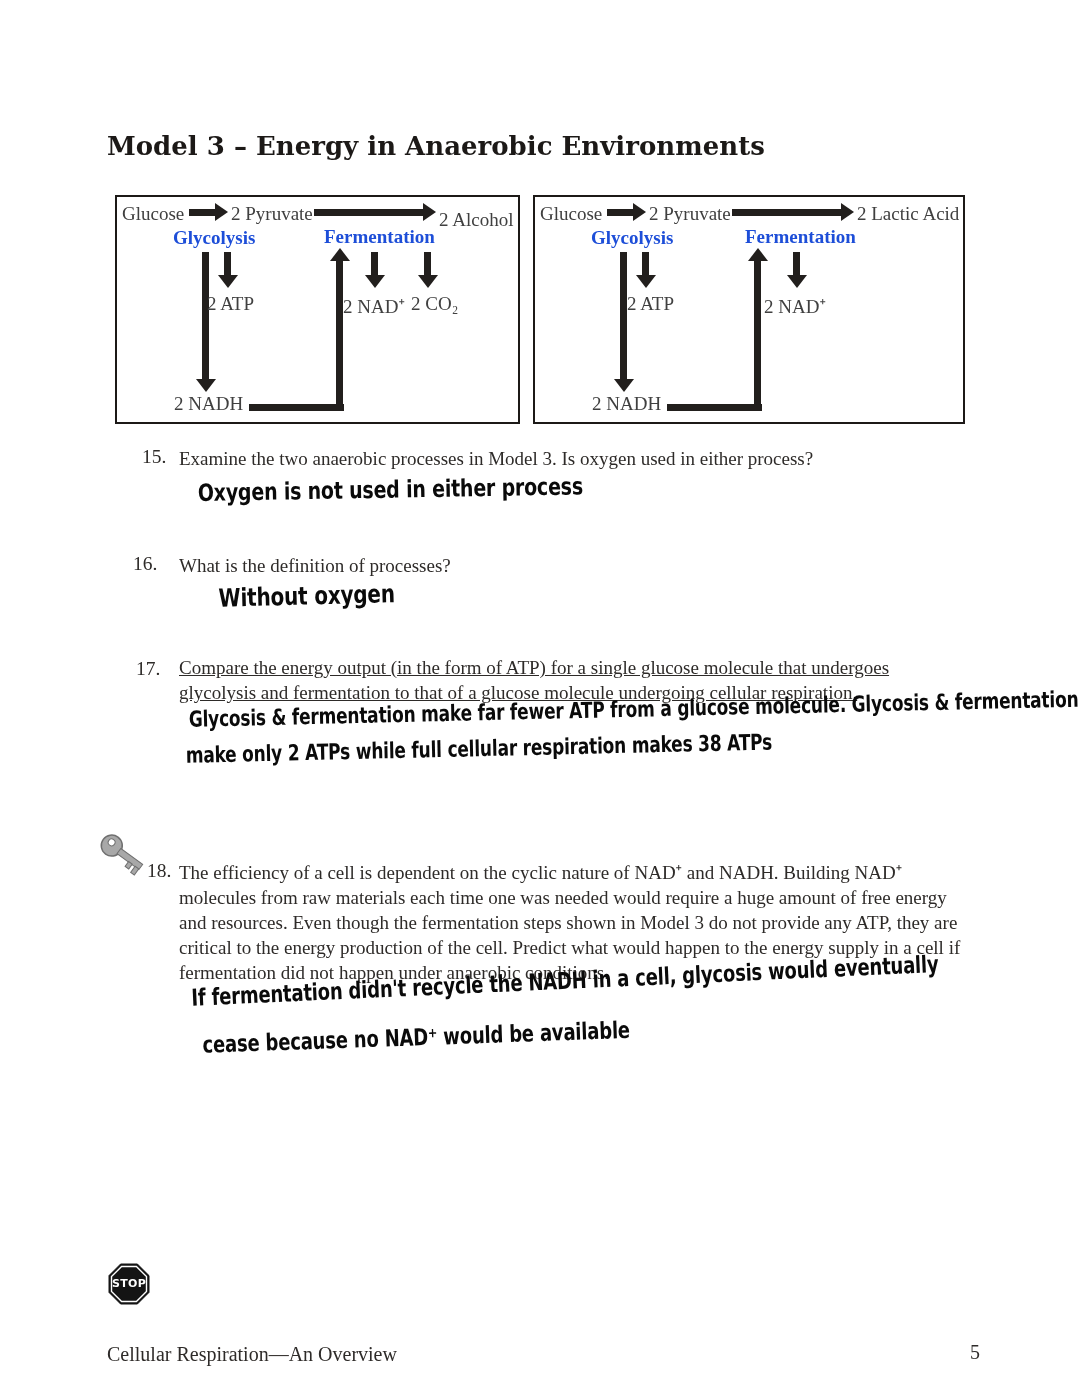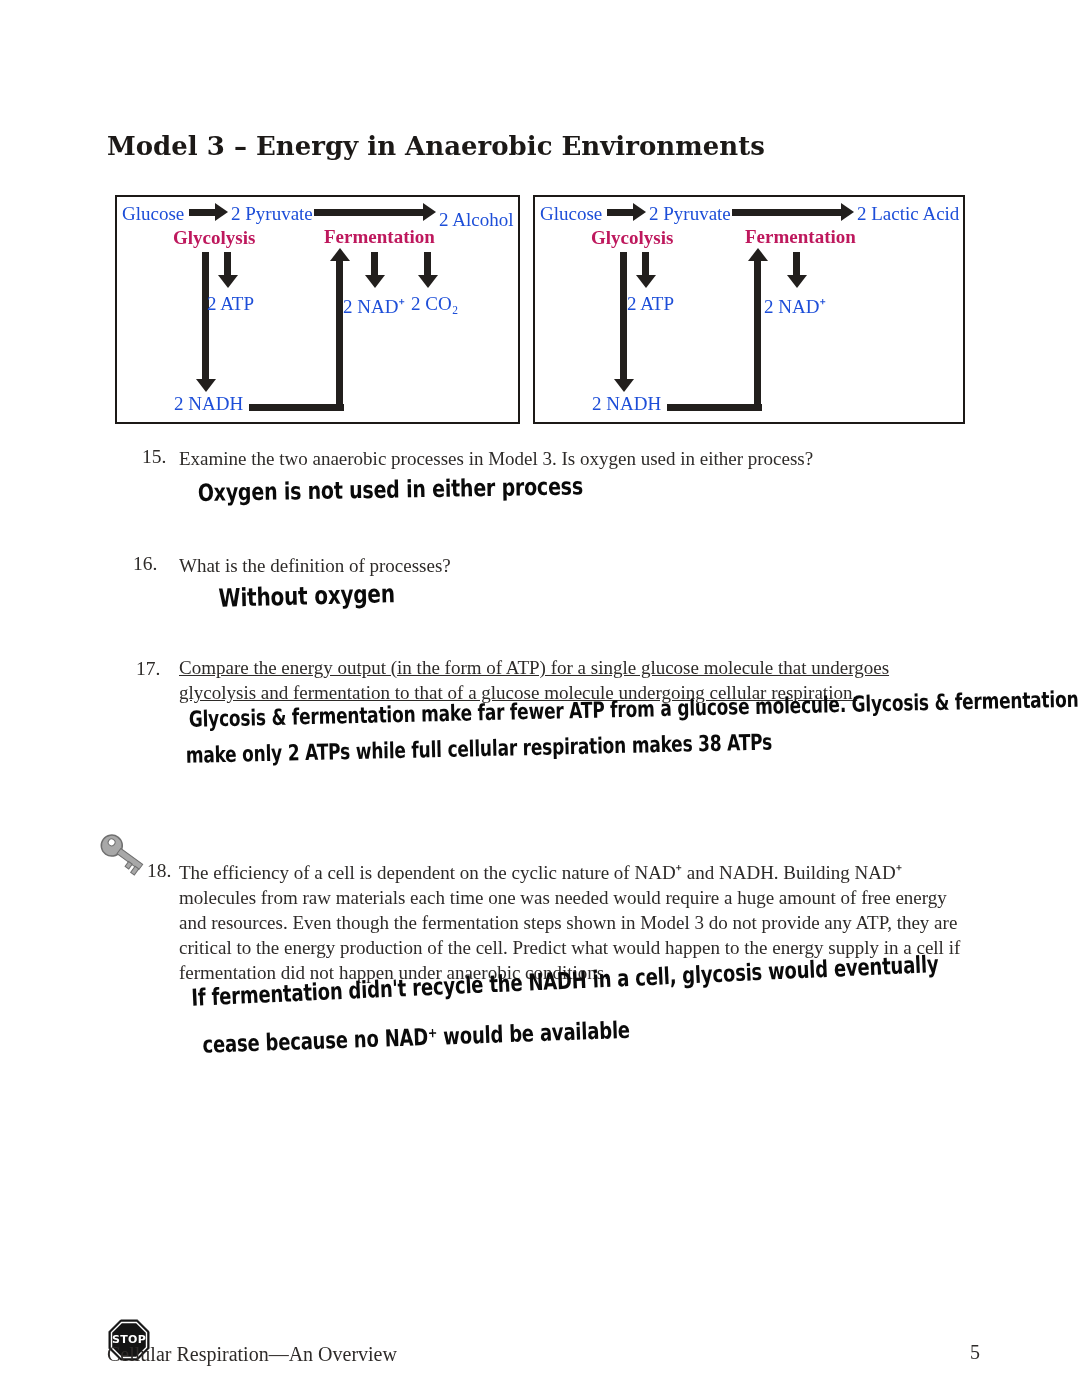--- a/index.html
+++ b/index.html
@@ -4,22 +4,22 @@
 <style>
   html,body{margin:0;padding:0;background:#ffffff;}
   .page{position:relative;width:1080px;height:1399px;background:#ffffff;overflow:hidden;
         font-family:"Liberation Serif", serif;color:#2e2b29;margin-top:32px;}
 
   .title{position:absolute;left:107px;top:99px;margin:0;
          font-family:"DejaVu Serif", serif;font-weight:700;font-size:26px;color:#1c1917;}
 
   
   .model-box{position:absolute;border:2px solid #1c1917;background:#fff;}
-  .dlabel{position:absolute;font-size:19px;white-space:nowrap;color:#1d4ed8;}
-  .dstep{position:absolute;font-size:19px;font-weight:700;white-space:nowrap;color:#be185d;text-align:right;}
+  .dlabel{position:absolute;font-size:19px;white-space:nowrap;color:#404040;}
+  .dstep{position:absolute;font-size:19px;font-weight:700;white-space:nowrap;color:#1d4ed8;text-align:right;}
 
   
   .arrow-r{position:absolute;height:7px;background:#221f1d;}
   .arrow-r::after{content:'';position:absolute;right:-12px;top:-6px;width:0;height:0;
        border-top:9.5px solid transparent;border-bottom:9.5px solid transparent;border-left:13px solid #221f1d;}
   .arrow-d{position:absolute;width:7px;background:#221f1d;}
   .arrow-d::after{content:'';position:absolute;bottom:-12px;left:-6.5px;width:0;height:0;
        border-left:10px solid transparent;border-right:10px solid transparent;border-top:13px solid #221f1d;}
   .arrow-u{position:absolute;width:7px;background:#221f1d;}
   .arrow-u::before{content:'';position:absolute;top:-12px;left:-6.5px;width:0;height:0;
@@ -28,21 +28,21 @@
 
   
   .q-num{position:absolute;font-size:19.5px;color:#2e2b29;white-space:nowrap;}
   .q-text{position:absolute;font-size:19px;line-height:25px;color:#2e2b29;}
 
   
   .hand{position:absolute;font-family:"DejaVu Sans", sans-serif;font-weight:700;color:#0a0a0a;
         white-space:nowrap;letter-spacing:-0.2px;transform-origin:left bottom;}
 
   
-  .stop-wrap{position:absolute;left:108px;top:1287px;width:46px;height:42px;}
+  .stop-wrap{position:absolute;left:108px;top:1231px;width:46px;height:42px;}
   .stop-label{position:absolute;left:0;top:14px;width:42px;text-align:center;
         font-family:"DejaVu Sans", sans-serif;font-weight:700;font-size:11px;color:#ffffff;letter-spacing:0.3px;}
 
   .footer-left{position:absolute;left:107px;top:1311px;font-size:20px;color:#2e2b29;}
   .page-num{position:absolute;left:950px;top:1309px;width:30px;text-align:right;font-size:20px;color:#2e2b29;}
 
   .key-wrap{position:absolute;left:96px;top:801px;width:58px;height:52px;}
 </style>
 </head>
 <body>

